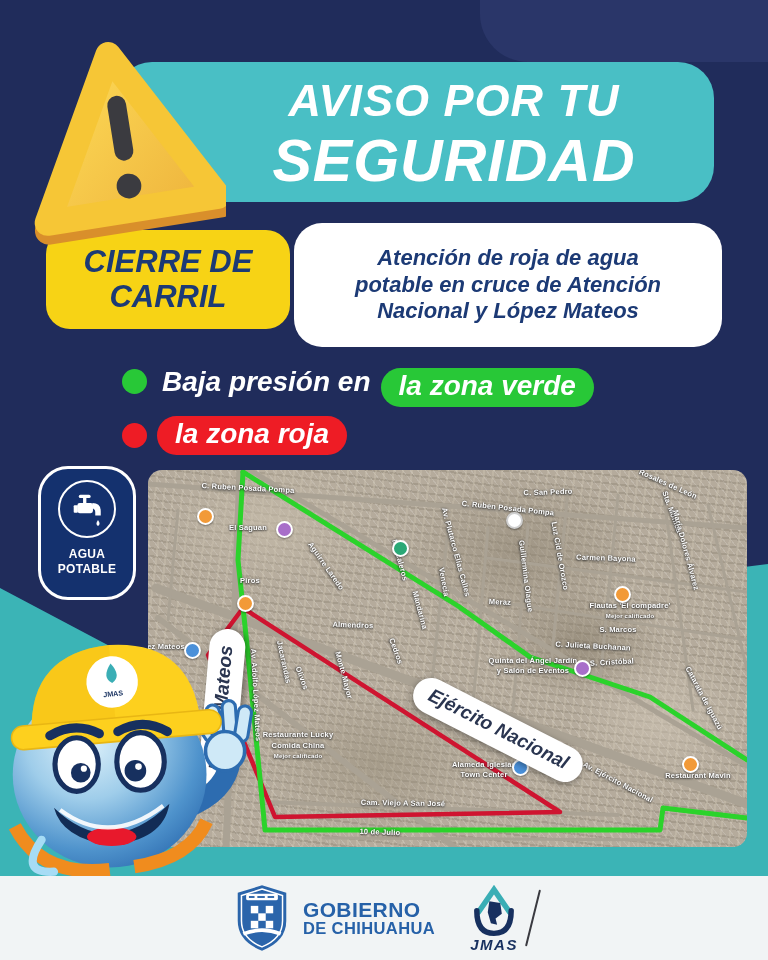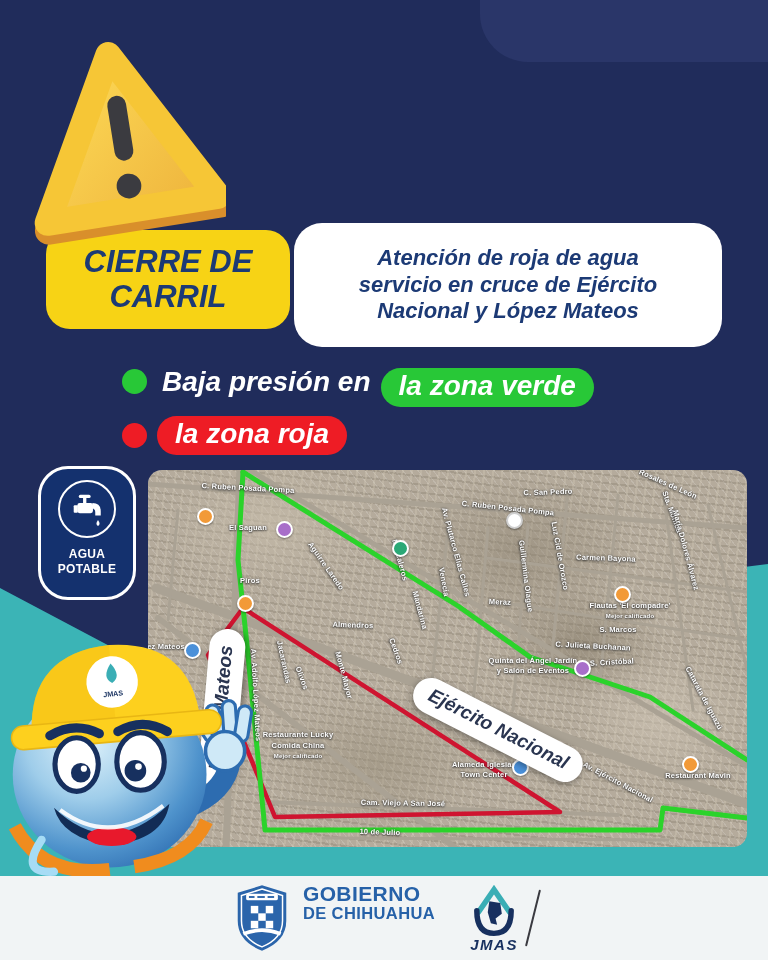--- a/index.html
+++ b/index.html
@@ -73,21 +73,21 @@
   .agua-circle{width:58px;height:58px;border:2.5px solid #fff;border-radius:50%;margin-top:11px;
     display:flex;align-items:center;justify-content:center;box-sizing:border-box;}
   .agua-text{font-size:12px;font-weight:bold;line-height:1.25;text-align:center;margin-top:9px;
     letter-spacing:.3px;}
 
   .mascot{position:absolute;left:-12px;top:618px;width:268px;height:258px;z-index:5;}
 
   
   .footer{position:absolute;left:0;bottom:0;width:768px;height:84px;background:var(--footer-bg);
     display:flex;align-items:center;justify-content:center;gap:34px;z-index:8;}
-  .gov{display:flex;gap:13px;color:var(--gov-blue);}
+  .gov{display:flex;align-items:center;gap:13px;color:var(--gov-blue);}
   .gov-text{font-weight:bold;line-height:1.04;letter-spacing:.4px;}
   .gov-l1,.gov-l2{font-size:21px;} .gov-l3{font-size:16.5px;}
   .jmas{display:flex;align-items:center;gap:13px;}
   .jmas-logo{display:flex;flex-direction:column;align-items:center;}
   .jmas-name{font-size:15px;font-weight:bold;font-style:italic;color:#17305f;letter-spacing:1.5px;
     margin-top:-3px;}
   .divider{width:2px;height:58px;background:#3a3a40;transform:rotate(14deg);border-radius:1px;}
   .jtxt{font-style:italic;line-height:1.3;color:#4a4a50;font-weight:bold;}
   .jt1{font-size:11px;color:#7b7b80;letter-spacing:.3px;}
   .jt2,.jt3{font-size:12px;letter-spacing:.2px;}
@@ -111,28 +111,32 @@
       </linearGradient>
     </defs>
     <g transform="rotate(-9 105 105)">
       <polygon points="105,22 194,182 18,182" fill="#d98f2b" stroke="#d98f2b" stroke-width="28" stroke-linejoin="round"></polygon>
       <polygon points="105,16 192,174 18,174" fill="url(#yg)" stroke="#f6c636" stroke-width="26" stroke-linejoin="round"></polygon>
       <rect x="96" y="58" width="19" height="66" rx="9.5" fill="#3b3b40"></rect>
       <circle cx="105" cy="150" r="12.5" fill="#3b3b40"></circle>
     </g>
   </svg>
 
+  <div class="title-box">
+    <div class="title-line1">AVISO POR TU</div>
+    <div class="title-line2">SEGURIDAD</div>
+  </div>
 
   <div class="badge">
     <span>CIERRE DE</span>
     <span>CARRIL</span>
   </div>
   <div class="msg">
     <span>Atención de roja de agua</span>
-    <span>servicio en cruce de Ejército</span>
+    <span>potable en cruce de Atención</span>
     <span>Nacional y López Mateos</span>
   </div>
 
   <div class="legend">
     <div class="legend-row">
       <span class="dot dot-green"></span>
       <span>Baja presión en</span>
       <span class="pill pill-green">la zona verde</span>
     </div>
     <div class="legend-row">

